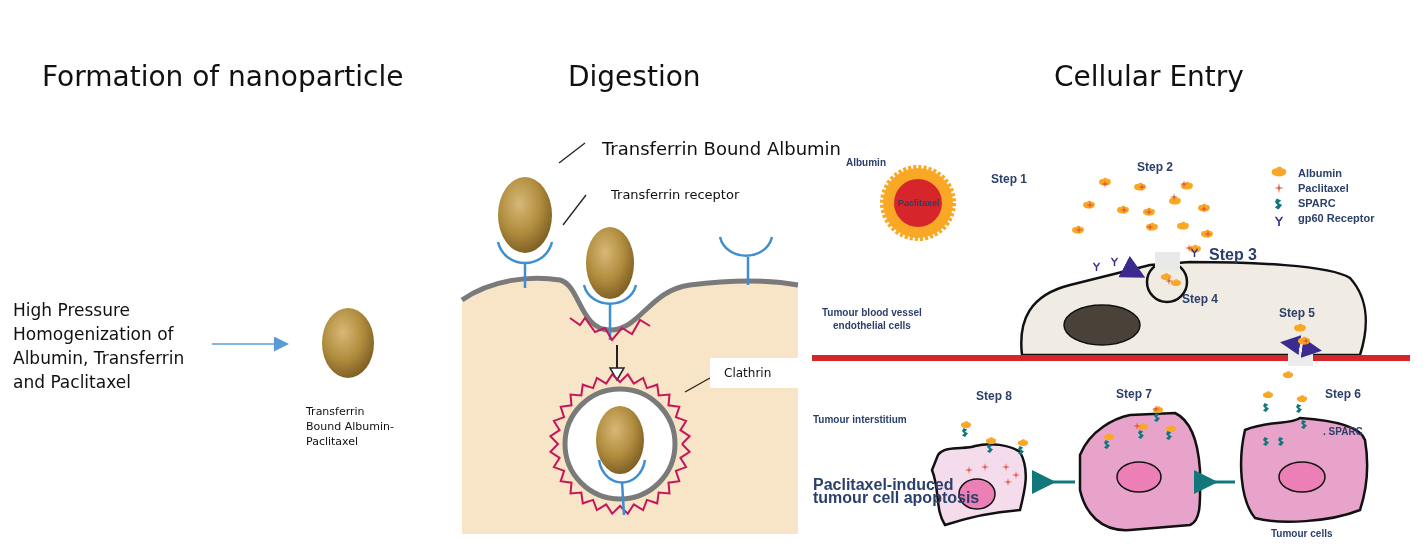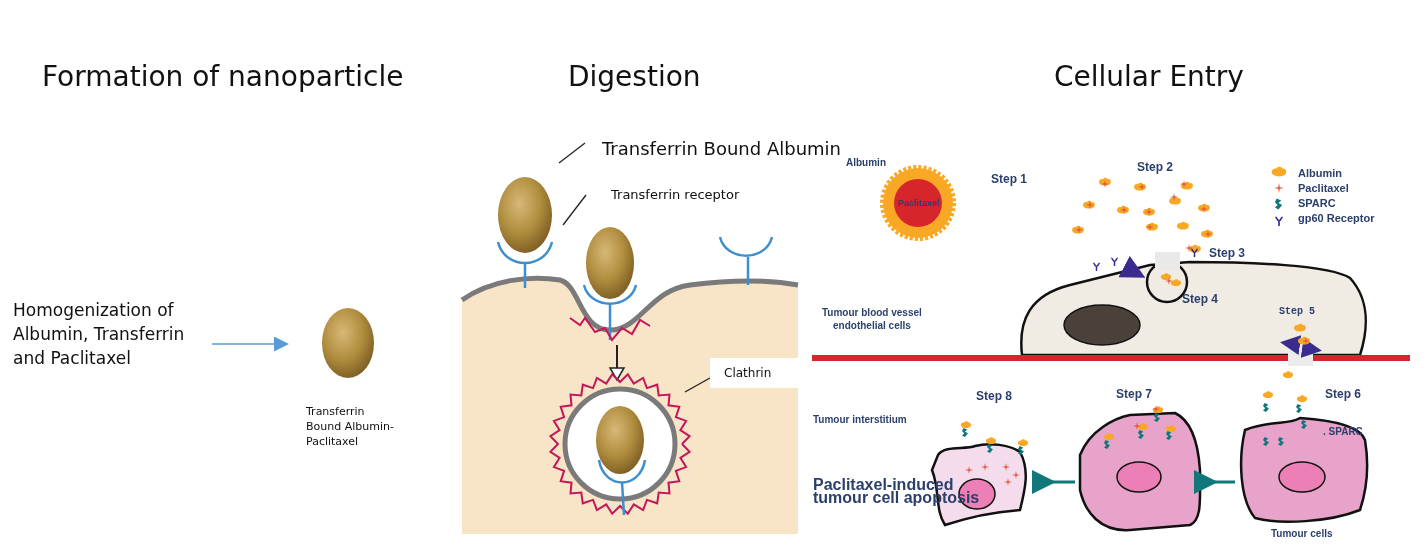--- a/index.html
+++ b/index.html
@@ -11,20 +11,21 @@
   svg { position:absolute; left:0; top:0; }
 </style>
 </head>
 <body>
 
 <div class="abs title" style="left:42px;top:60px;">Formation of nanoparticle</div>
 <div class="abs title" style="left:568px;top:60px;">Digestion</div>
 <div class="abs title" style="left:1054px;top:60px;">Cellular Entry</div>
 
 <div class="abs cal" style="left:13px;top:298px;font-size:17px;line-height:24px;">
+  <div>High Pressure</div>
   <div>Homogenization of</div>
   <div>Albumin, Transferrin</div>
   <div>and Paclitaxel</div>
 </div>
 
 <svg width="1427" height="560">
   <defs>
     <radialGradient id="egg" cx="40%" cy="35%" r="70%">
       <stop offset="0%" stop-color="#d8b878"></stop>
       <stop offset="55%" stop-color="#b08d3e"></stop>
@@ -206,23 +207,23 @@
 <div class="abs navy" style="left:813px;top:390px;font-size:10px;margin-top:24px;">Tumour interstitium</div>
 <div class="abs navy" style="left:813px;top:478px;font-size:16px;line-height:13px;">
   <div>Paclitaxel-induced</div>
   <div>tumour cell apoptosis</div>
 </div>
 <div class="abs navy" style="left:1323px;top:426px;font-size:10px;">. SPARC</div>
 <div class="abs navy" style="left:1271px;top:528px;font-size:10px;">Tumour cells</div>
 
 <div class="abs navy" style="left:991px;top:172px;font-size:12px;">Step 1</div>
 <div class="abs navy" style="left:1137px;top:160px;font-size:12px;">Step 2</div>
-<div class="abs navy" style="left:1209px;top:246px;font-size:12px;">Step 3</div>
+<div class="abs navy" style="left:1209px;top:246px;font-size:16px;">Step 3</div>
 <div class="abs navy" style="left:1182px;top:292px;font-size:12px;">Step 4</div>
-<div class="abs navy" style="left:1279px;top:306px;font-size:10px;font-family:Liberation Mono, monospace;">Step 5</div>
+<div class="abs navy" style="left:1279px;top:306px;font-size:12px;">Step 5</div>
 <div class="abs navy" style="left:1325px;top:387px;font-size:12px;">Step 6</div>
 <div class="abs navy" style="left:1116px;top:387px;font-size:12px;">Step 7</div>
 <div class="abs navy" style="left:976px;top:389px;font-size:12px;">Step 8</div>
 
 <div class="abs navy" style="left:1298px;top:166px;font-size:11px;line-height:15px;">
   <div>Albumin</div>
   <div>Paclitaxel</div>
   <div>SPARC</div>
   <div>gp60 Receptor</div>
 </div>

